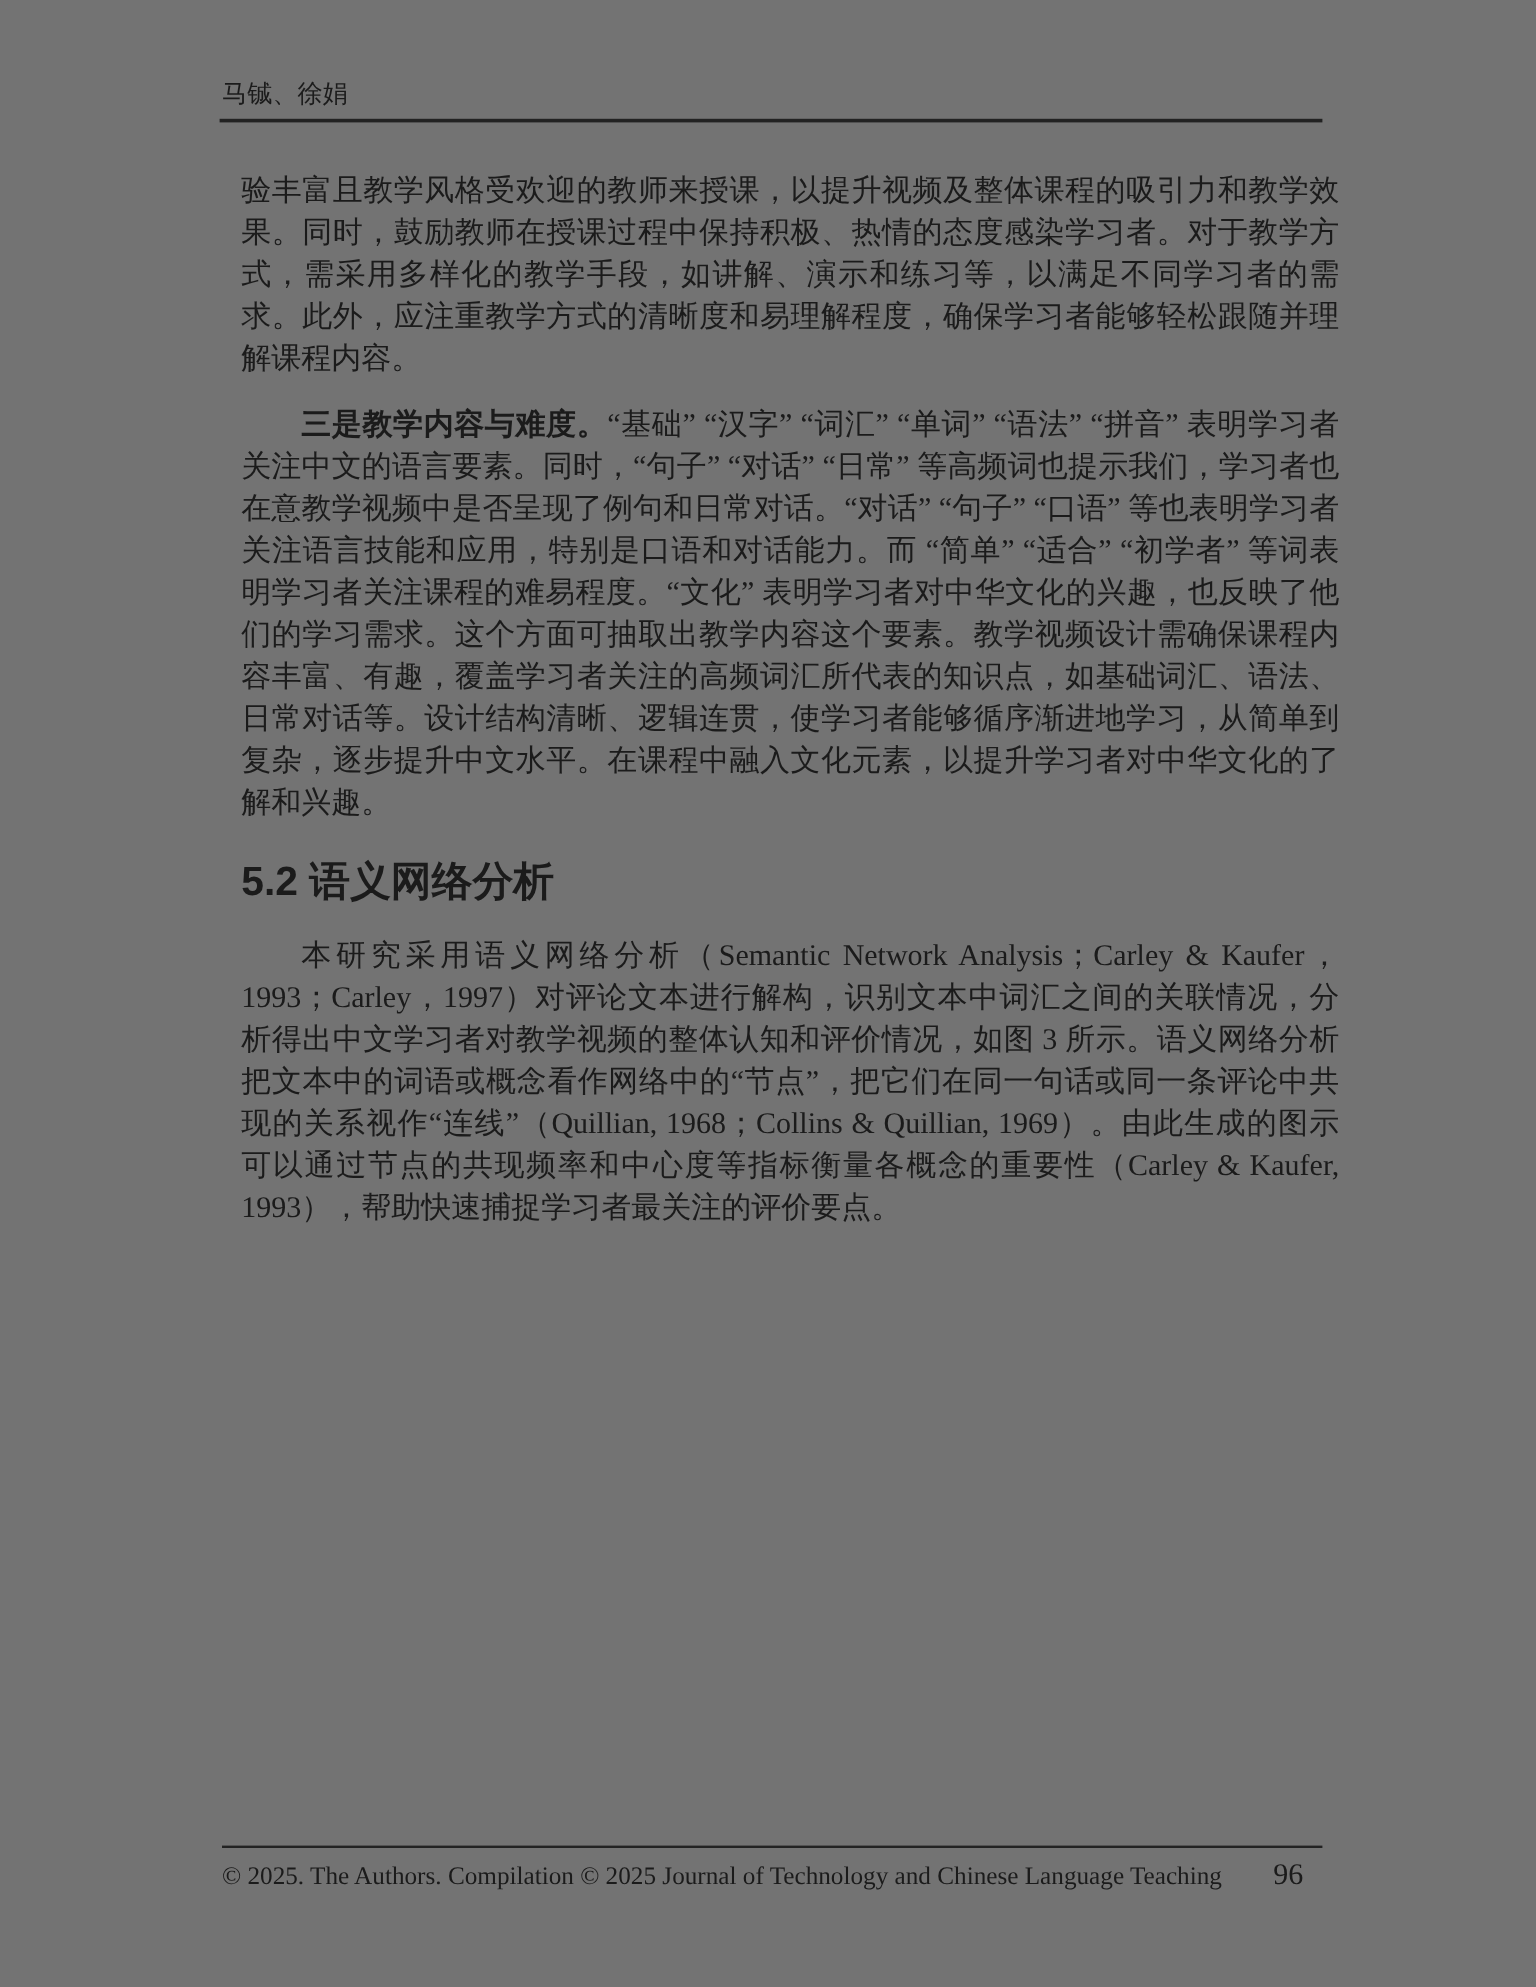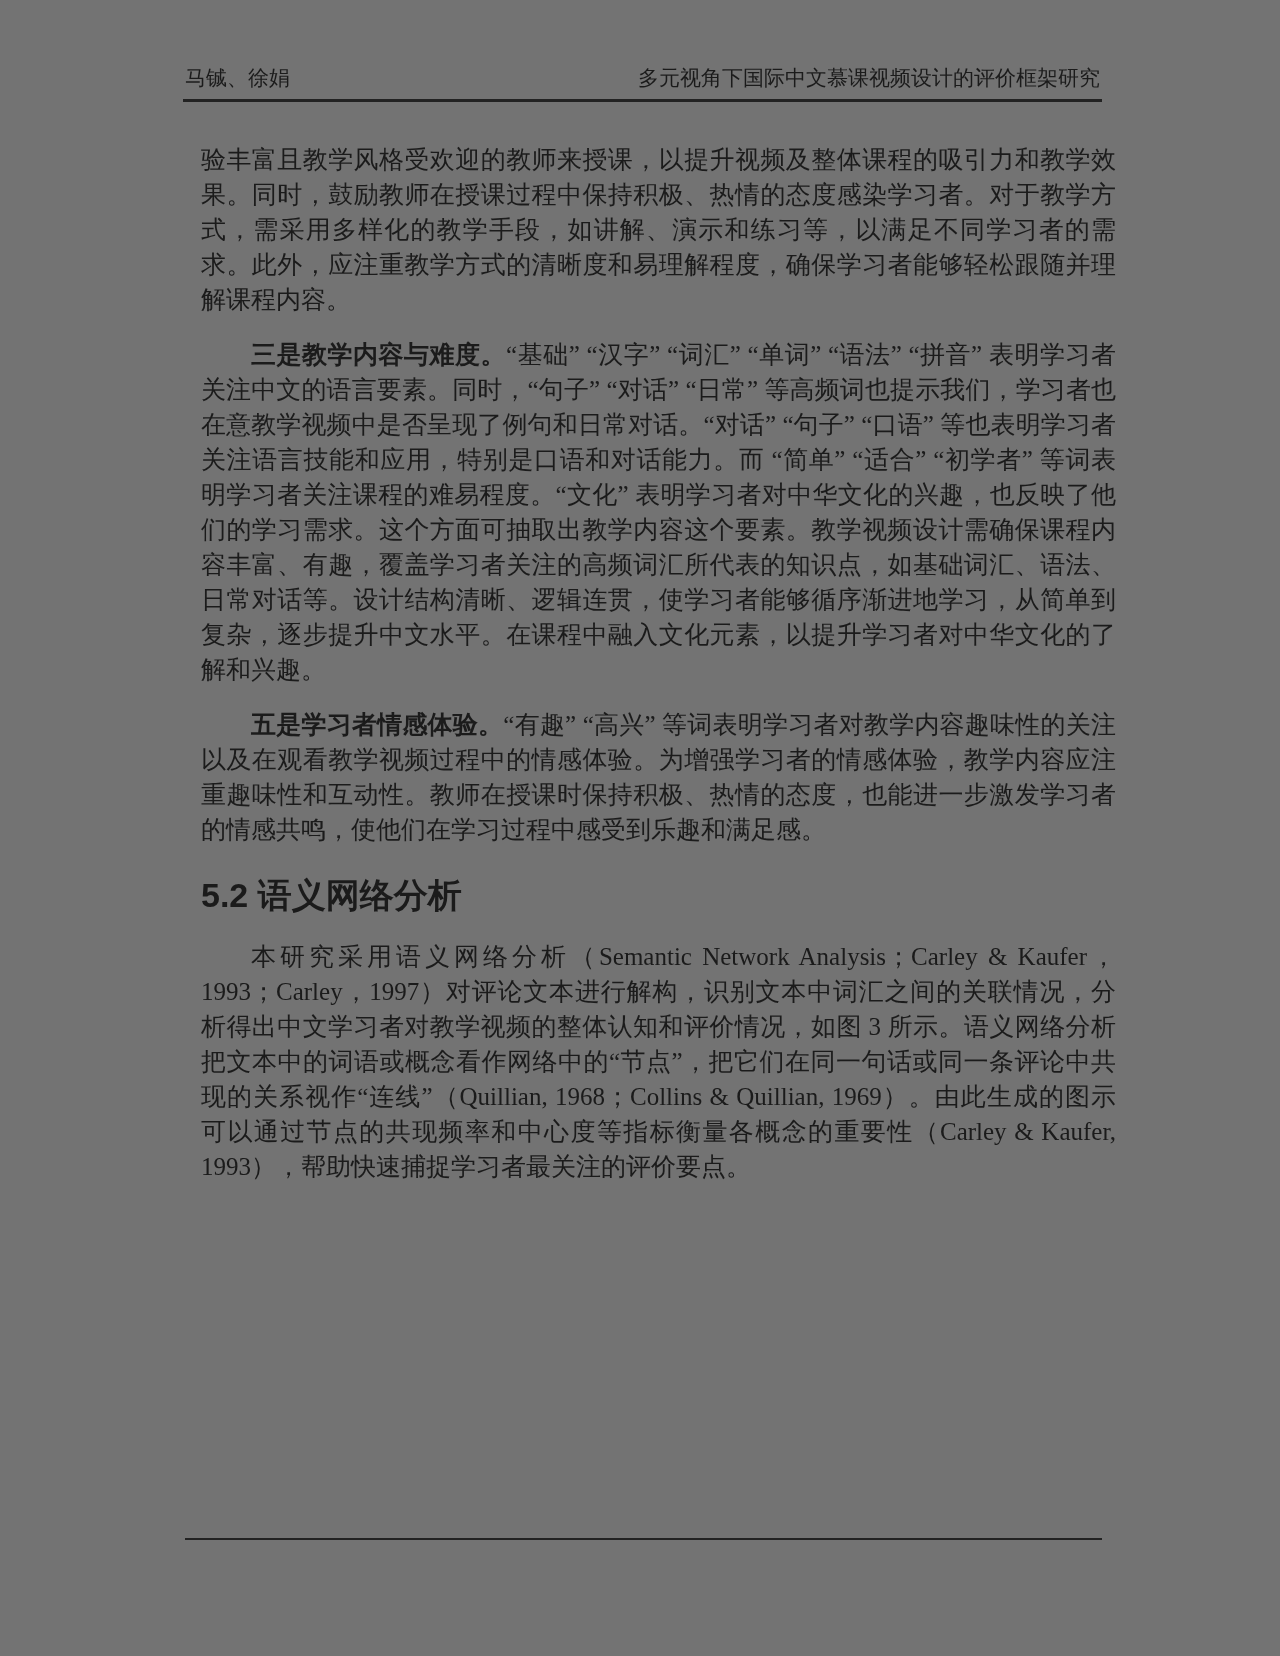--- a/index.html
+++ b/index.html
@@ -90,38 +90,40 @@
     margin-right: 16px;
   }
 </style>
 </head>
 <body>
 
 <div class="page">
 
   <div class="header">
     <span class="header-left">马铖、徐娟</span>
-    <span class="header-right">多元视角下国际中文慕课视频设计的评价框架研究</span>
   </div>
 
   <div class="header-rule"></div>
 
   <div class="body-text">
 
     <p class="para first"><span>验丰富且教学风格受欢迎的教师来授课，以提升视频及整体课程的吸引力和教学效果。同时，鼓励教师在授课过程中保持积极、热情的态度感染学习者。对于教学方式，需采用多样化的教学手段，如讲解、演示和练习等，以满足不同学习者的需求。此外，应注重教学方式的清晰度和易理解程度，确保学习者能够轻松跟随并理解课程内容。</span></p>
 
     <p class="para"><span class="lead">三是教学内容与难度。</span><span>“基础” “汉字” “词汇” “单词” “语法” “拼音” 表明学习者关注中文的语言要素。同时，“句子” “对话” “日常” 等高频词也提示我们，学习者也在意教学视频中是否呈现了例句和日常对话。“对话” “句子” “口语” 等也表明学习者关注语言技能和应用，特别是口语和对话能力。而 “简单” “适合” “初学者” 等词表明学习者关注课程的难易程度。“文化” 表明学习者对中华文化的兴趣，也反映了他们的学习需求。这个方面可抽取出教学内容这个要素。教学视频设计需确保课程内容丰富、有趣，覆盖学习者关注的高频词汇所代表的知识点，如基础词汇、语法、日常对话等。设计结构清晰、逻辑连贯，使学习者能够循序渐进地学习，从简单到复杂，逐步提升中文水平。在课程中融入文化元素，以提升学习者对中华文化的了解和兴趣。</span></p>
 
 
-    <p class="para"><span class="lead">五是学习者情感体验。</span><span>“有趣” “高兴” 等词表明学习者对教学内容趣味性的关注以及在观看教学视频过程中的情感体验。为增强学习者的情感体验，教学内容应注重趣味性和互动性。教师在授课时保持积极、热情的态度，也能进一步激发学习者的情感共鸣，使他们在学习过程中感受到乐趣和满足感。</span></p>
 
 
     <h2 class="section-heading">5.2 语义网络分析</h2>
 
     <p class="para"><span>本研究采用语义网络分析（Semantic Network Analysis；Carley &amp; Kaufer，1993；Carley，1997）对评论文本进行解构，识别文本中词汇之间的关联情况，分析得出中文学习者对教学视频的整体认知和评价情况，如图 3 所示。语义网络分析把文本中的词语或概念看作网络中的“节点”，把它们在同一句话或同一条评论中共现的关系视作“连线”（Quillian, 1968；Collins &amp; Quillian, 1969）。由此生成的图示可以通过节点的共现频率和中心度等指标衡量各概念的重要性（Carley &amp; Kaufer, 1993），帮助快速捕捉学习者最关注的评价要点。</span></p>
 
   </div>
 
   <div class="footer">
     <div class="footer-rule"></div>
+    <div class="footer-row">
+      <span class="footer-copyright">© 2025. The Authors. Compilation © 2025 Journal of Technology and Chinese Language Teaching</span>
+      <span class="pageno">96</span>
+    </div>
   </div>
 
 </div>
 
 </body></html>

